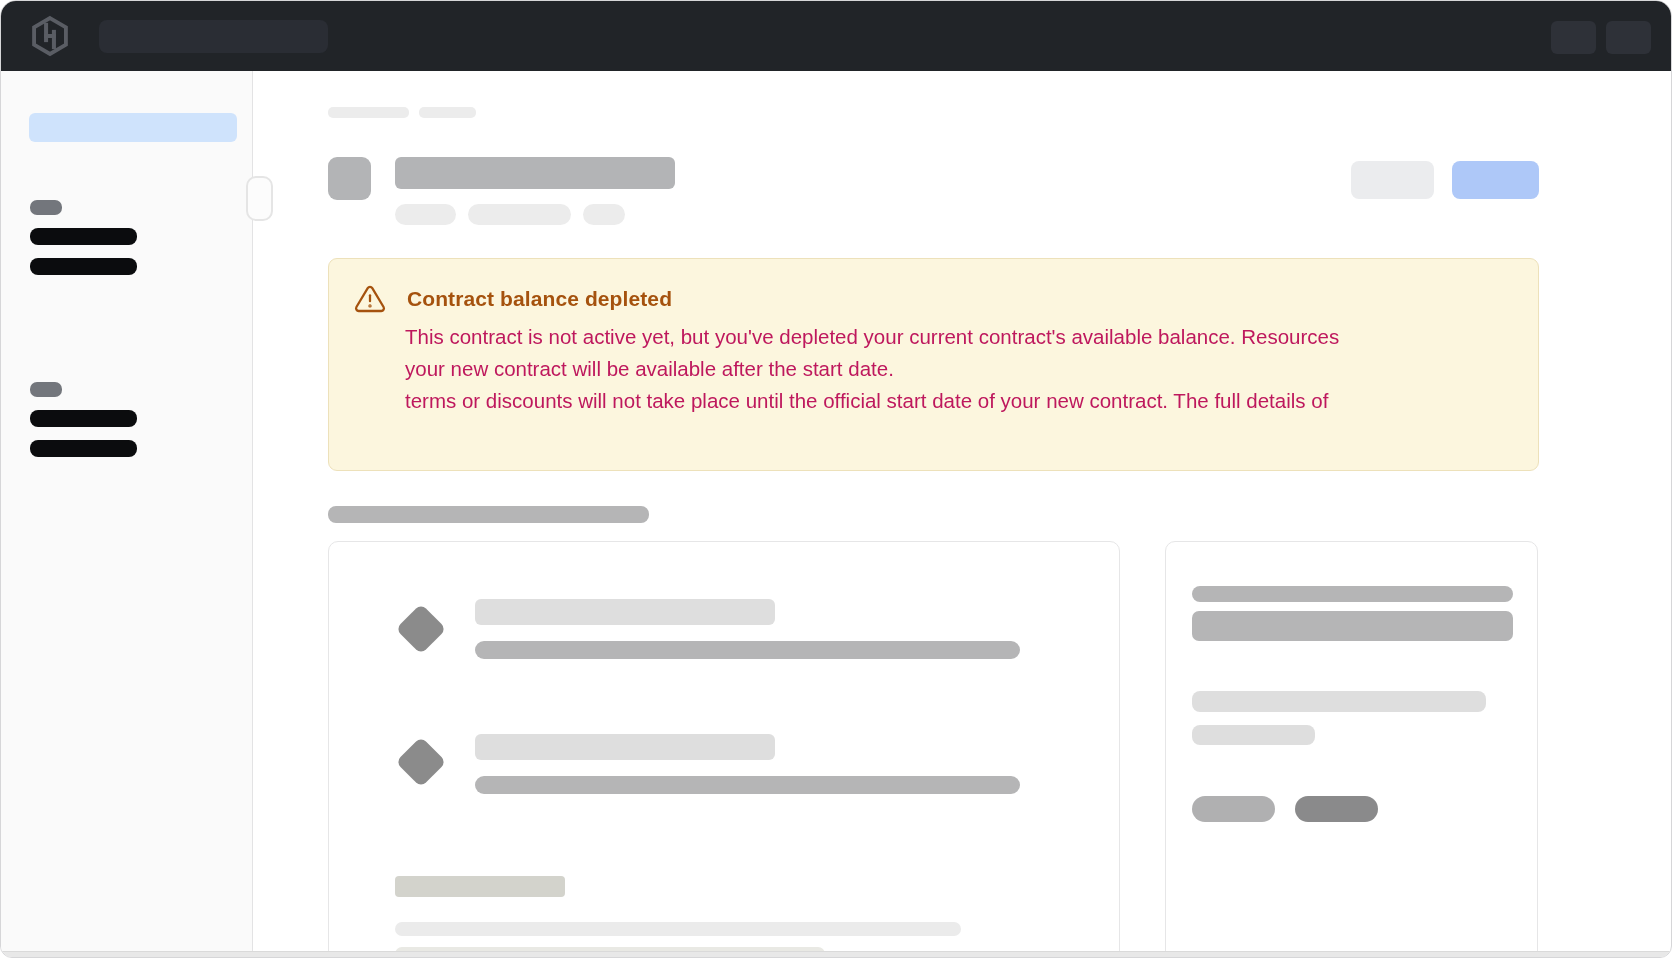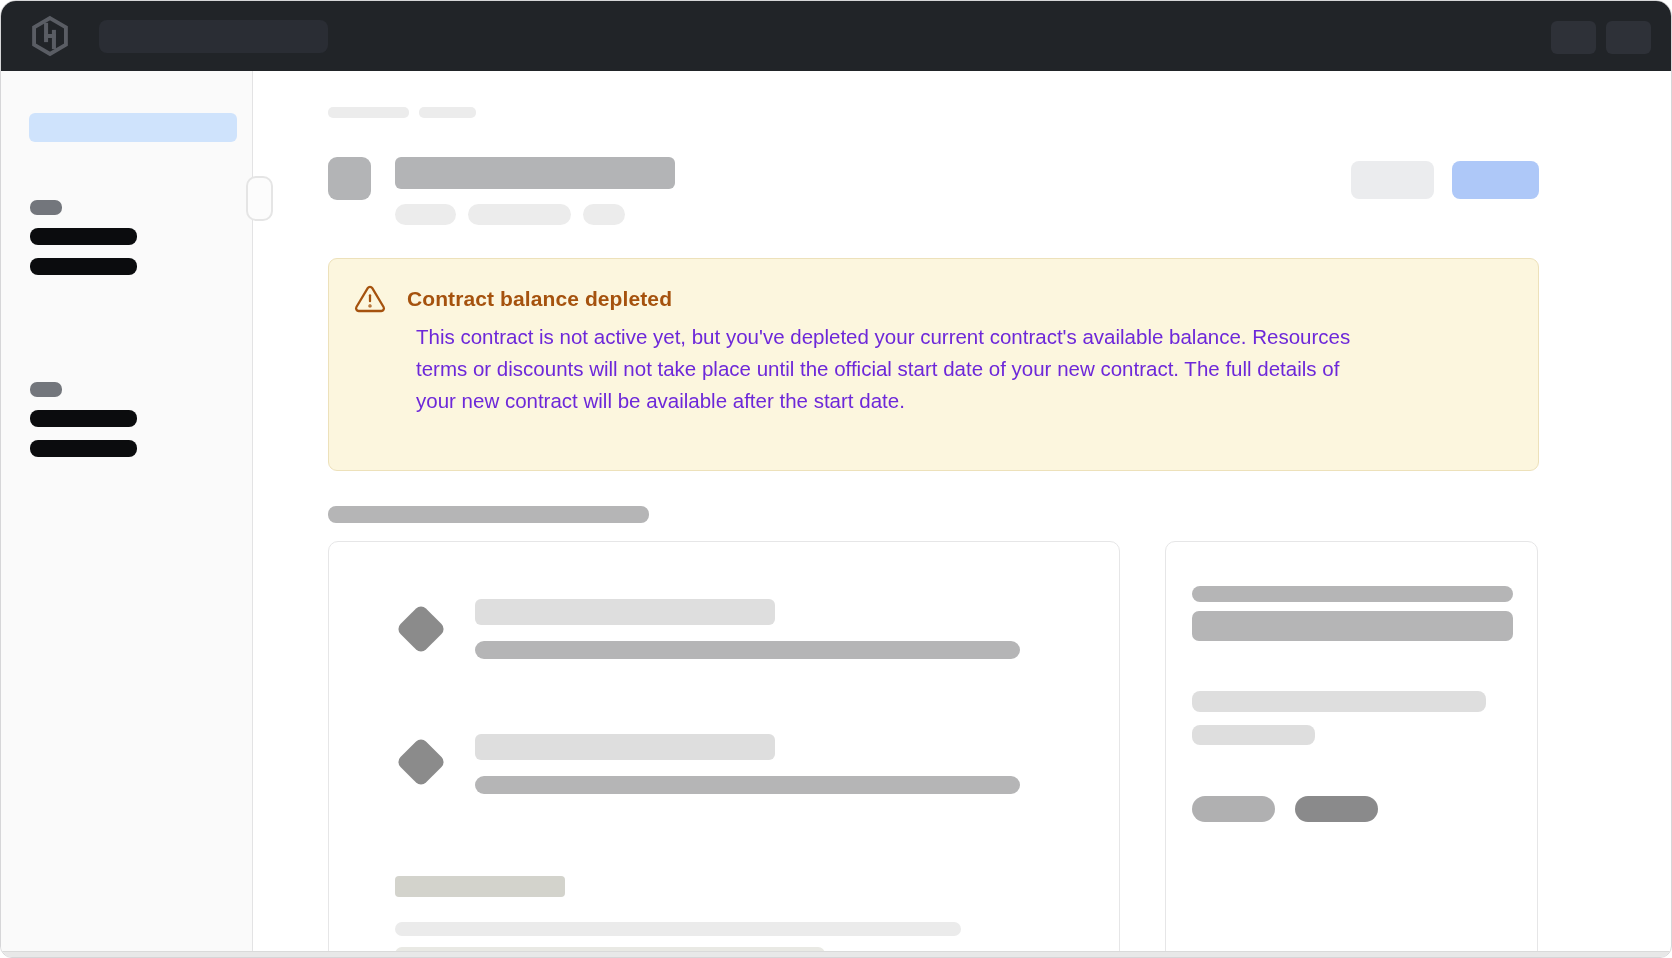--- a/index.html
+++ b/index.html
@@ -69,21 +69,21 @@
   
   .alert {
     position: absolute; left: 327px; top: 257px; width: 1211px; height: 213px;
     background: #fcf6de; border: 1px solid #ede1ba; border-radius: 9px;
   }
   .alert-head { position: absolute; left: 25px; top: 24px; display: flex; align-items: center; gap: 21px; }
   .alert-icon { width: 32px; height: 32px; color: #a5520e; flex: 0 0 auto; }
   .alert-title { font-size: 21px; font-weight: 700; color: #a5520e; letter-spacing: 0.1px; }
   .alert-body {
     position: absolute; left: 76px; top: 62px; width: 1115px;
-    font-size: 20.5px; line-height: 32px; color: #6d28d9; margin-left: 11px;
+    font-size: 20.5px; line-height: 32px; color: #be185d;
   }
 
   
   .section-bar { position: absolute; left: 327px; top: 505px; width: 321px; height: 17px; background: #b5b5b6; border-radius: 8px; }
   .card {
     position: absolute; top: 540px; background: #ffffff;
     border: 1px solid #e6e6e7; border-radius: 10px;
   }
   .card.left  { left: 327px;  width: 792px; height: 470px; }
   .card.right { left: 1164px; width: 373px; height: 470px; }
@@ -163,22 +163,22 @@
       <div class="alert-head">
         <svg class="alert-icon" viewBox="0 0 24 24" fill="none" stroke="currentColor" stroke-width="1.7" stroke-linecap="round" stroke-linejoin="round">
           <path d="M10.29 3.86 1.82 18a2 2 0 0 0 1.71 3h16.94a2 2 0 0 0 1.71-3L13.71 3.86a2 2 0 0 0-3.42 0z"></path>
           <line x1="12" y1="9.2" x2="12" y2="13.6"></line>
           <circle cx="12" cy="17.2" r="0.4" fill="currentColor"></circle>
         </svg>
         <h2 class="alert-title">Contract balance depleted</h2>
       </div>
       <div class="alert-body">
         <div>This contract is not active yet, but you've depleted your current contract's available balance. Resources</div>
+        <div>your new contract will be available after the start date.</div>
         <div>terms or discounts will not take place until the official start date of your new contract. The full details of</div>
-        <div>your new contract will be available after the start date.</div>
       </div>
     </section>
 
     <div class="section-bar"></div>
 
     <section class="card left">
       <div class="sk diamond d1"></div>
       <div class="sk bar-light l1"></div>
       <div class="sk bar-gray m1"></div>
       <div class="sk diamond d2"></div>

